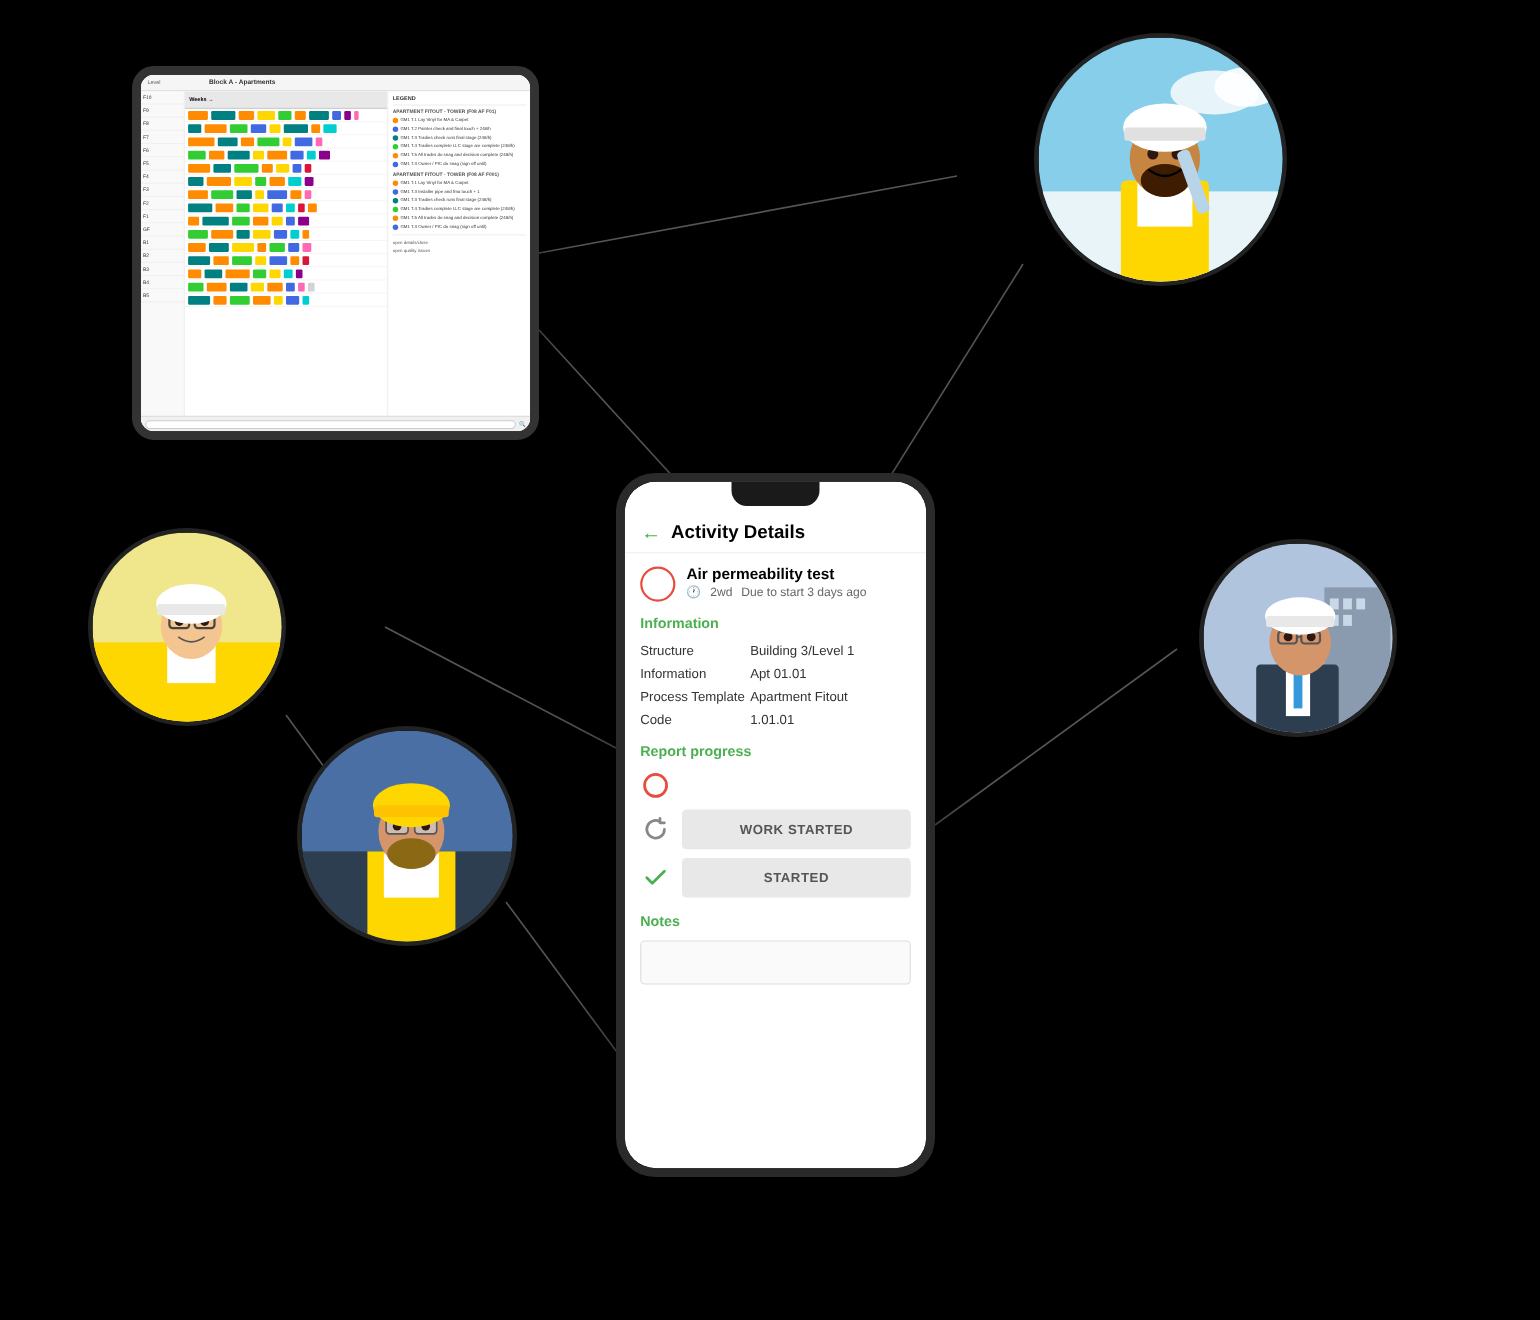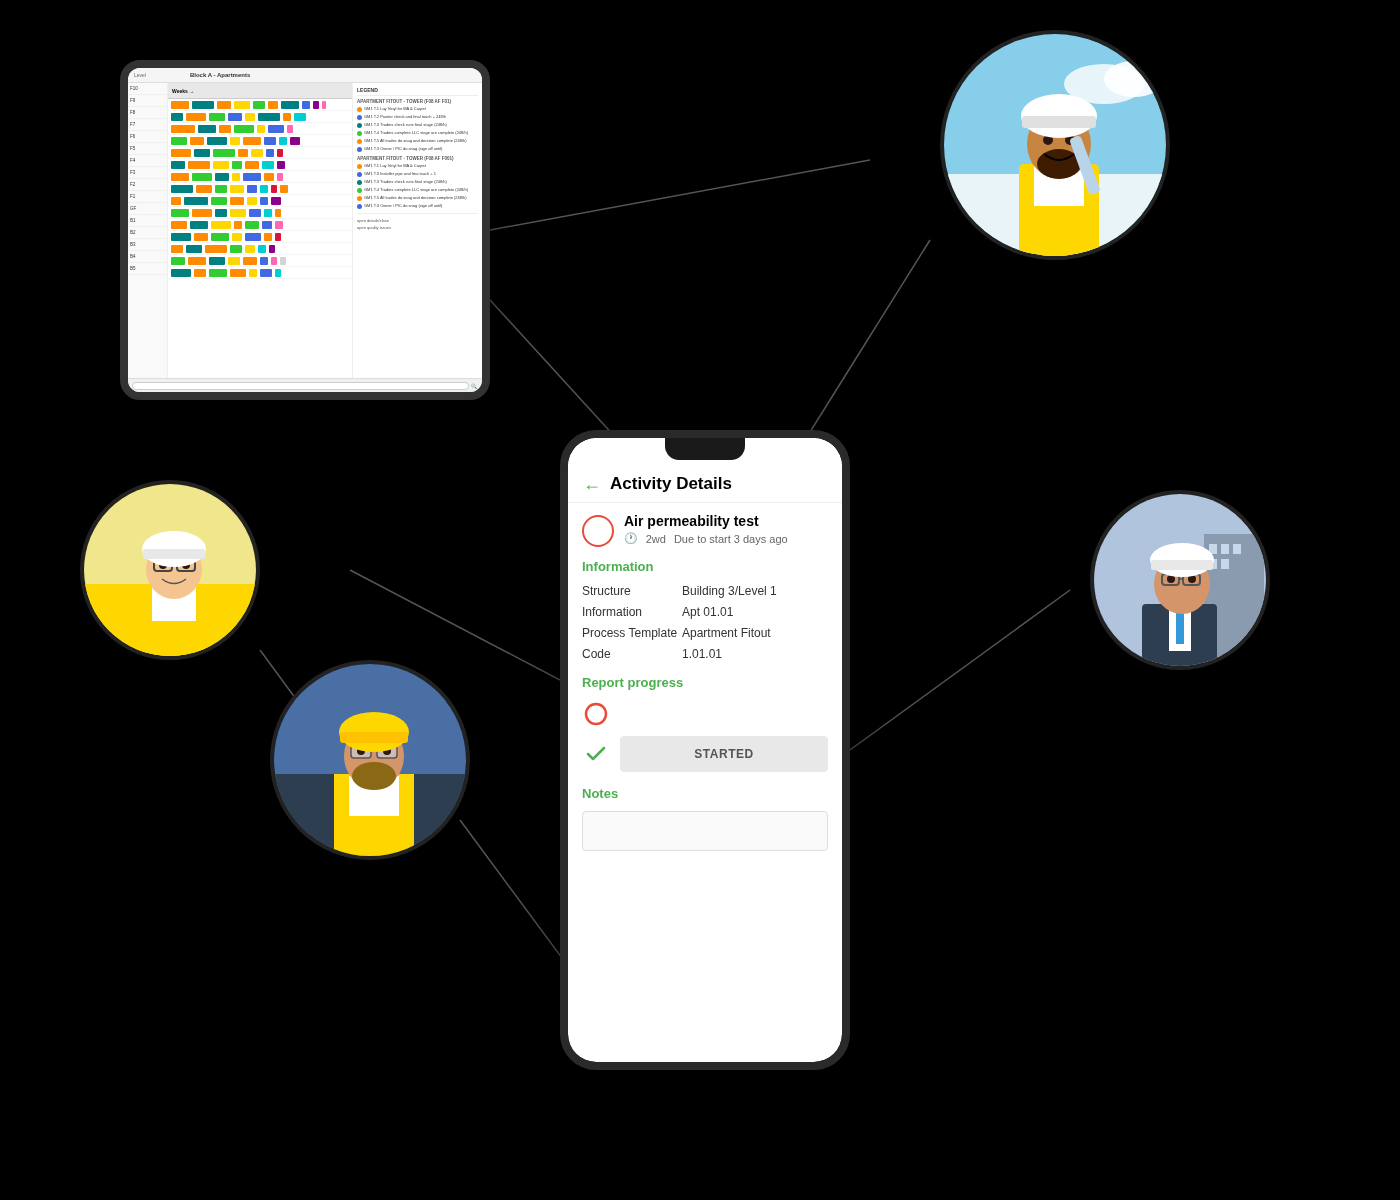--- a/index.html
+++ b/index.html
@@ -855,20 +855,29 @@
       <div class="progress-section">
 
         <div class="progress-option">
           <div class="progress-icon">
             <svg width="24" height="24" viewBox="0 0 24 24">
               <circle cx="12" cy="12" r="10" fill="none" stroke="#e74c3c" stroke-width="2.5"></circle>
             </svg>
           </div>
         </div>
 
+        <div class="progress-option">
+          <div class="progress-icon">
+            <svg width="24" height="24" viewBox="0 0 24 24">
+              <path d="M 20 12 A 8 8 0 1 1 16 5" fill="none" stroke="#888" stroke-width="2.5" stroke-linecap="round"></path>
+              <polyline points="16,2 16,6 20,6" fill="none" stroke="#888" stroke-width="2.5" stroke-linecap="round" stroke-linejoin="round"></polyline>
+            </svg>
+          </div>
+          <button class="progress-btn btn-inactive">WORK STARTED</button>
+        </div>
 
         <div class="progress-option">
           <div class="progress-icon">
             <svg width="24" height="24" viewBox="0 0 24 24">
               <polyline points="4,12 9,17 20,6" fill="none" stroke="#4CAF50" stroke-width="2.5" stroke-linecap="round" stroke-linejoin="round"></polyline>
             </svg>
           </div>
           <button class="progress-btn btn-inactive">STARTED</button>
         </div>
 

